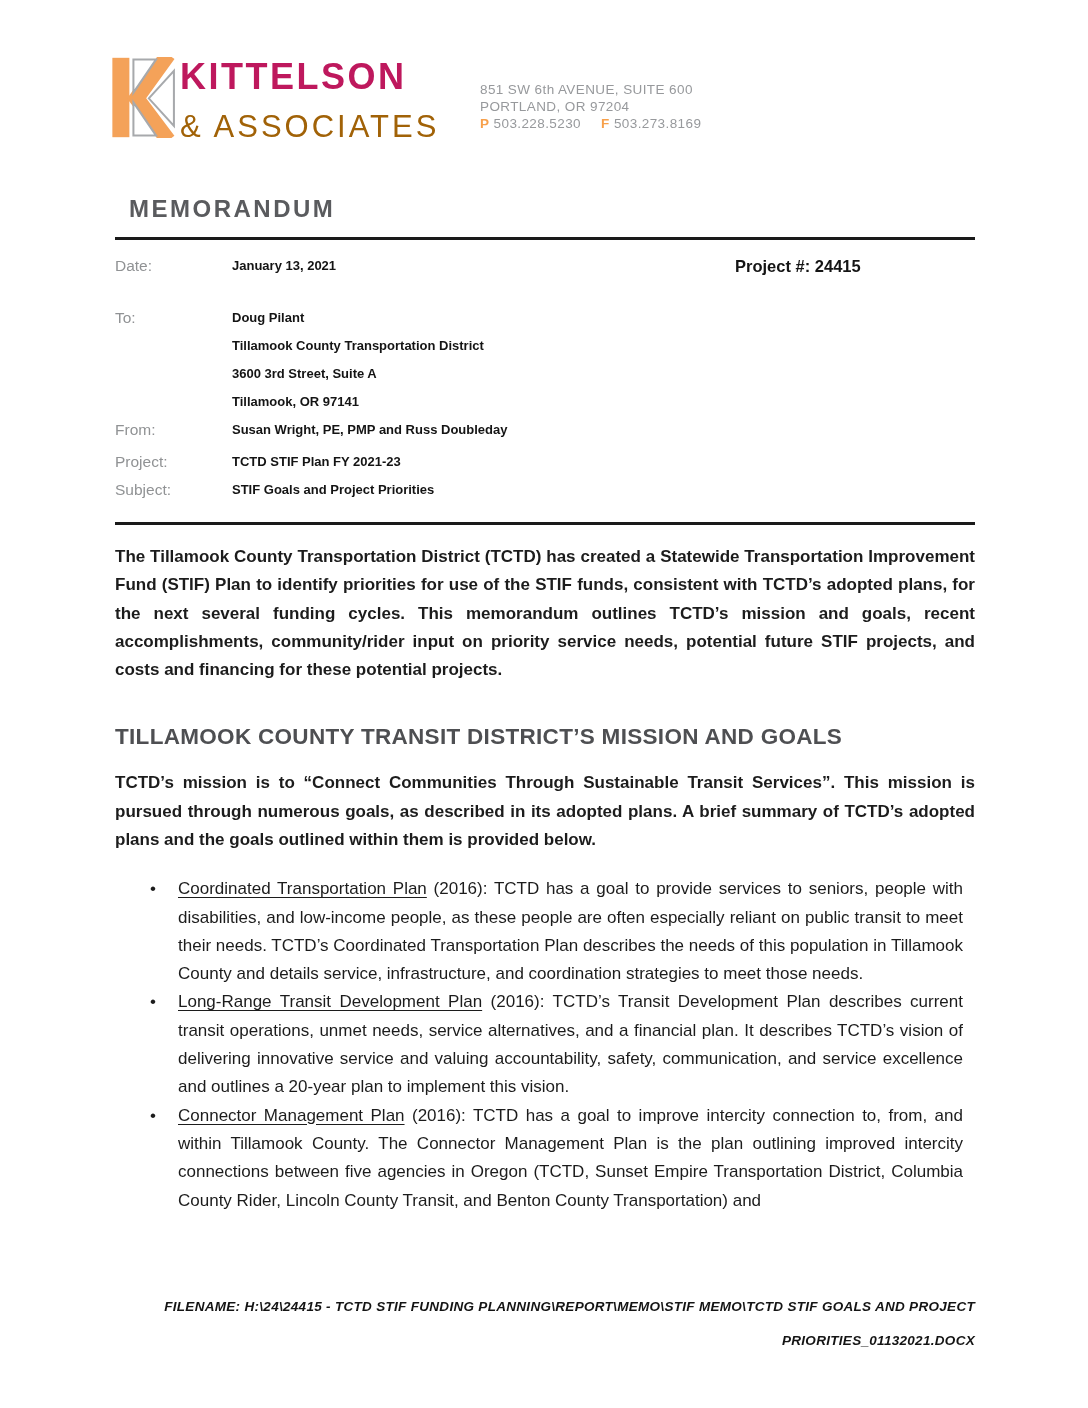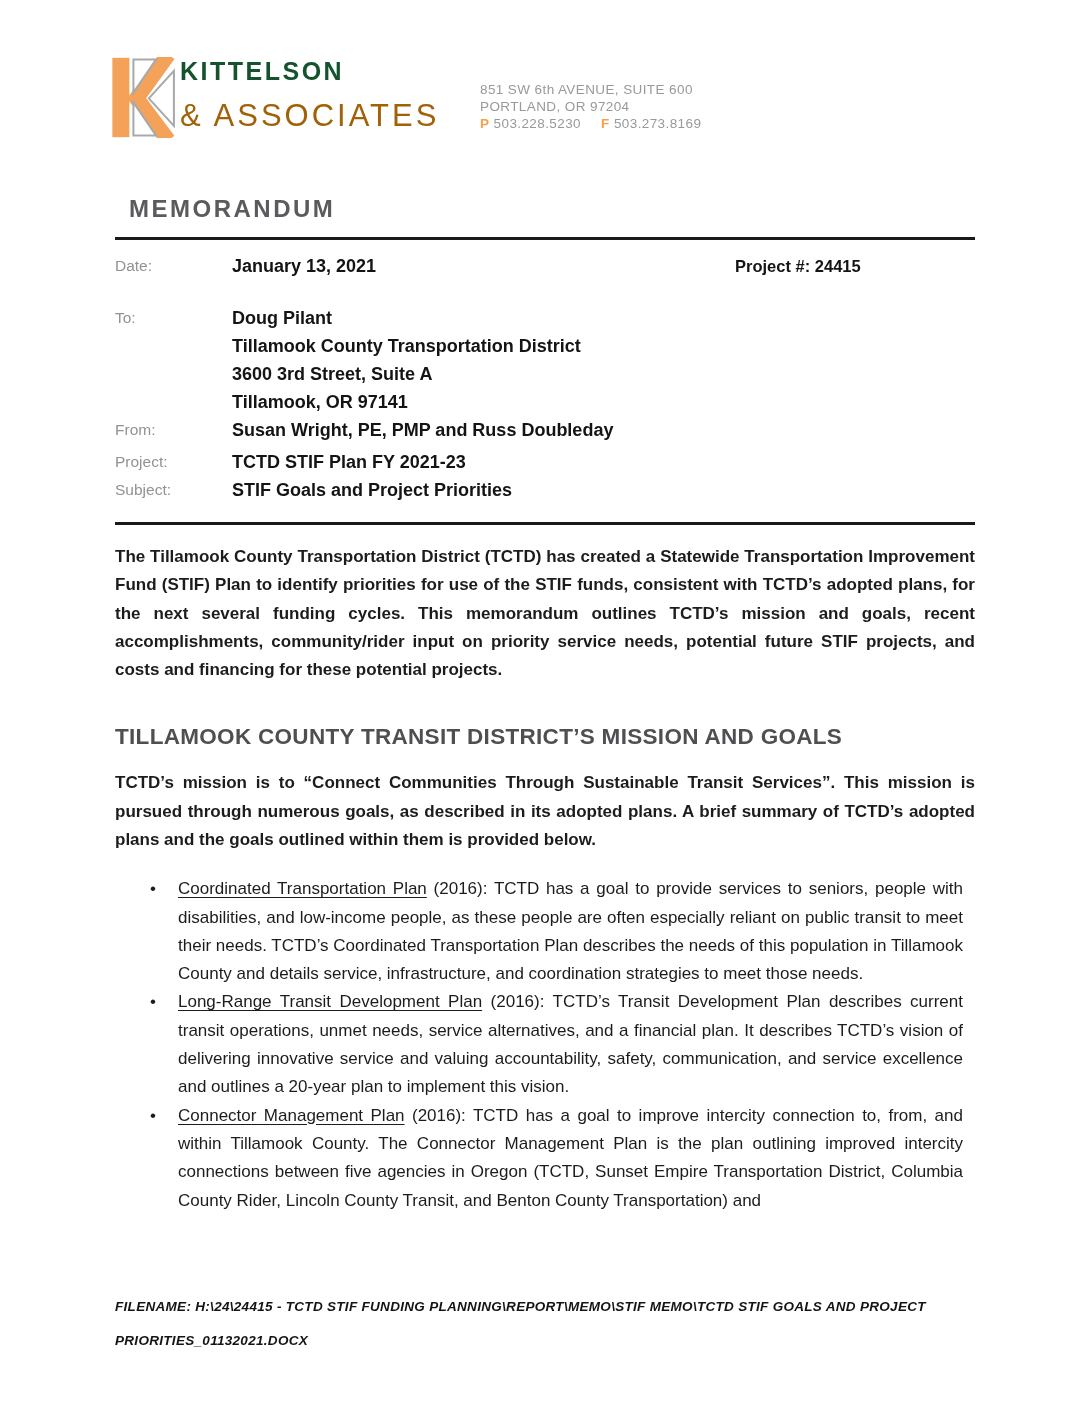--- a/index.html
+++ b/index.html
@@ -9,41 +9,41 @@
     background:#ffffff;
     font-family:"Liberation Sans", sans-serif;
     color:#1c1c1c;
     overflow:hidden;
   }
 
   
   .letterhead { position:absolute; left:112px; top:57px; right:100px; height:86px; }
   .logo { position:absolute; left:0; top:0; width:72px; height:81px; }
   .wordmark { position:absolute; left:68px; top:2px; }
-  .wm1 { font-size:25px; font-weight:700; letter-spacing:2.5px; line-height:1; color:#14532d; }
+  .wm1 { font-size:36px; font-weight:700; letter-spacing:2.5px; line-height:1; color:#be185d; }
   .wm2 { font-size:31px; font-weight:400; letter-spacing:3px;   line-height:1; color:#a16207; margin-top:16px; }
   .address { position:absolute; left:368px; top:24px; font-size:13.5px; line-height:17px; letter-spacing:0.4px; color:#97999c; }
   .contact-orange { color:#f7a04b; font-weight:700; }
   .fax-label { margin-left:16px; }
   .contact span { display:inline; }
 
   
   .memo-title {
     position:absolute; left:115px; top:181px; margin:14px;
     font-size:24px; font-weight:700; letter-spacing:2.5px; color:#5a5b5e;
   }
   .rule { position:absolute; left:115px; right:113px; background:#1a1a1a; }
   .rule1 { top:237px; height:2.5px; }
   .rule2 { top:522px; height:3px; }
 
   
   .fields { position:absolute; left:115px; top:252px; right:113px; }
   .frow { display:flex; position:relative; }
   .flabel { flex:0 0 117px; width:117px; color:#909294; font-size:15.5px; line-height:28px; }
-  .fvalue { font-weight:700; font-size:18px; line-height:28px; color:#141414; }
+  .fvalue { font-weight:700; font-size:13px; line-height:28px; color:#141414; }
   .fvalue > div { line-height:28px; }
   .row-to { margin-top:24px; }
   .row-project { margin-top:4px; }
   .project-number { position:absolute; left:620px; top:0; font-weight:700; font-size:16.5px; line-height:28px; color:#141414; }
 
   
   .content { position:absolute; left:115px; top:543px; width:860px; }
   .para {
     margin:0; font-size:17px; line-height:28.3px;
     text-align:justify; text-align-last:left; color:#1c1c1c;font-weight:bold;
@@ -62,21 +62,21 @@
   .bullet::before {
     content:"\2022"; position:absolute; left:0; top:0;
     font-size:17px; line-height:28.3px; color:#1c1c1c;
   }
   .btitle { text-decoration:underline; text-underline-offset:3px; }
 
   
   .footer {
     position:absolute; left:115px; top:1290px; width:860px;
     font-size:13.5px; font-weight:700; font-style:italic;
-    letter-spacing:0.3px; line-height:34px; color:#141414;
+    letter-spacing:0.3px; line-height:34px; color:#141414;text-align:right;
   }
 </style>
 </head>
 <body>
 
 <div class="page">
 
   <div class="letterhead">
     <svg class="logo" viewBox="0 0 88 100" xmlns="http://www.w3.org/2000/svg">
       <rect x="0" y="1" width="21" height="98" fill="#F4A259"></rect>

